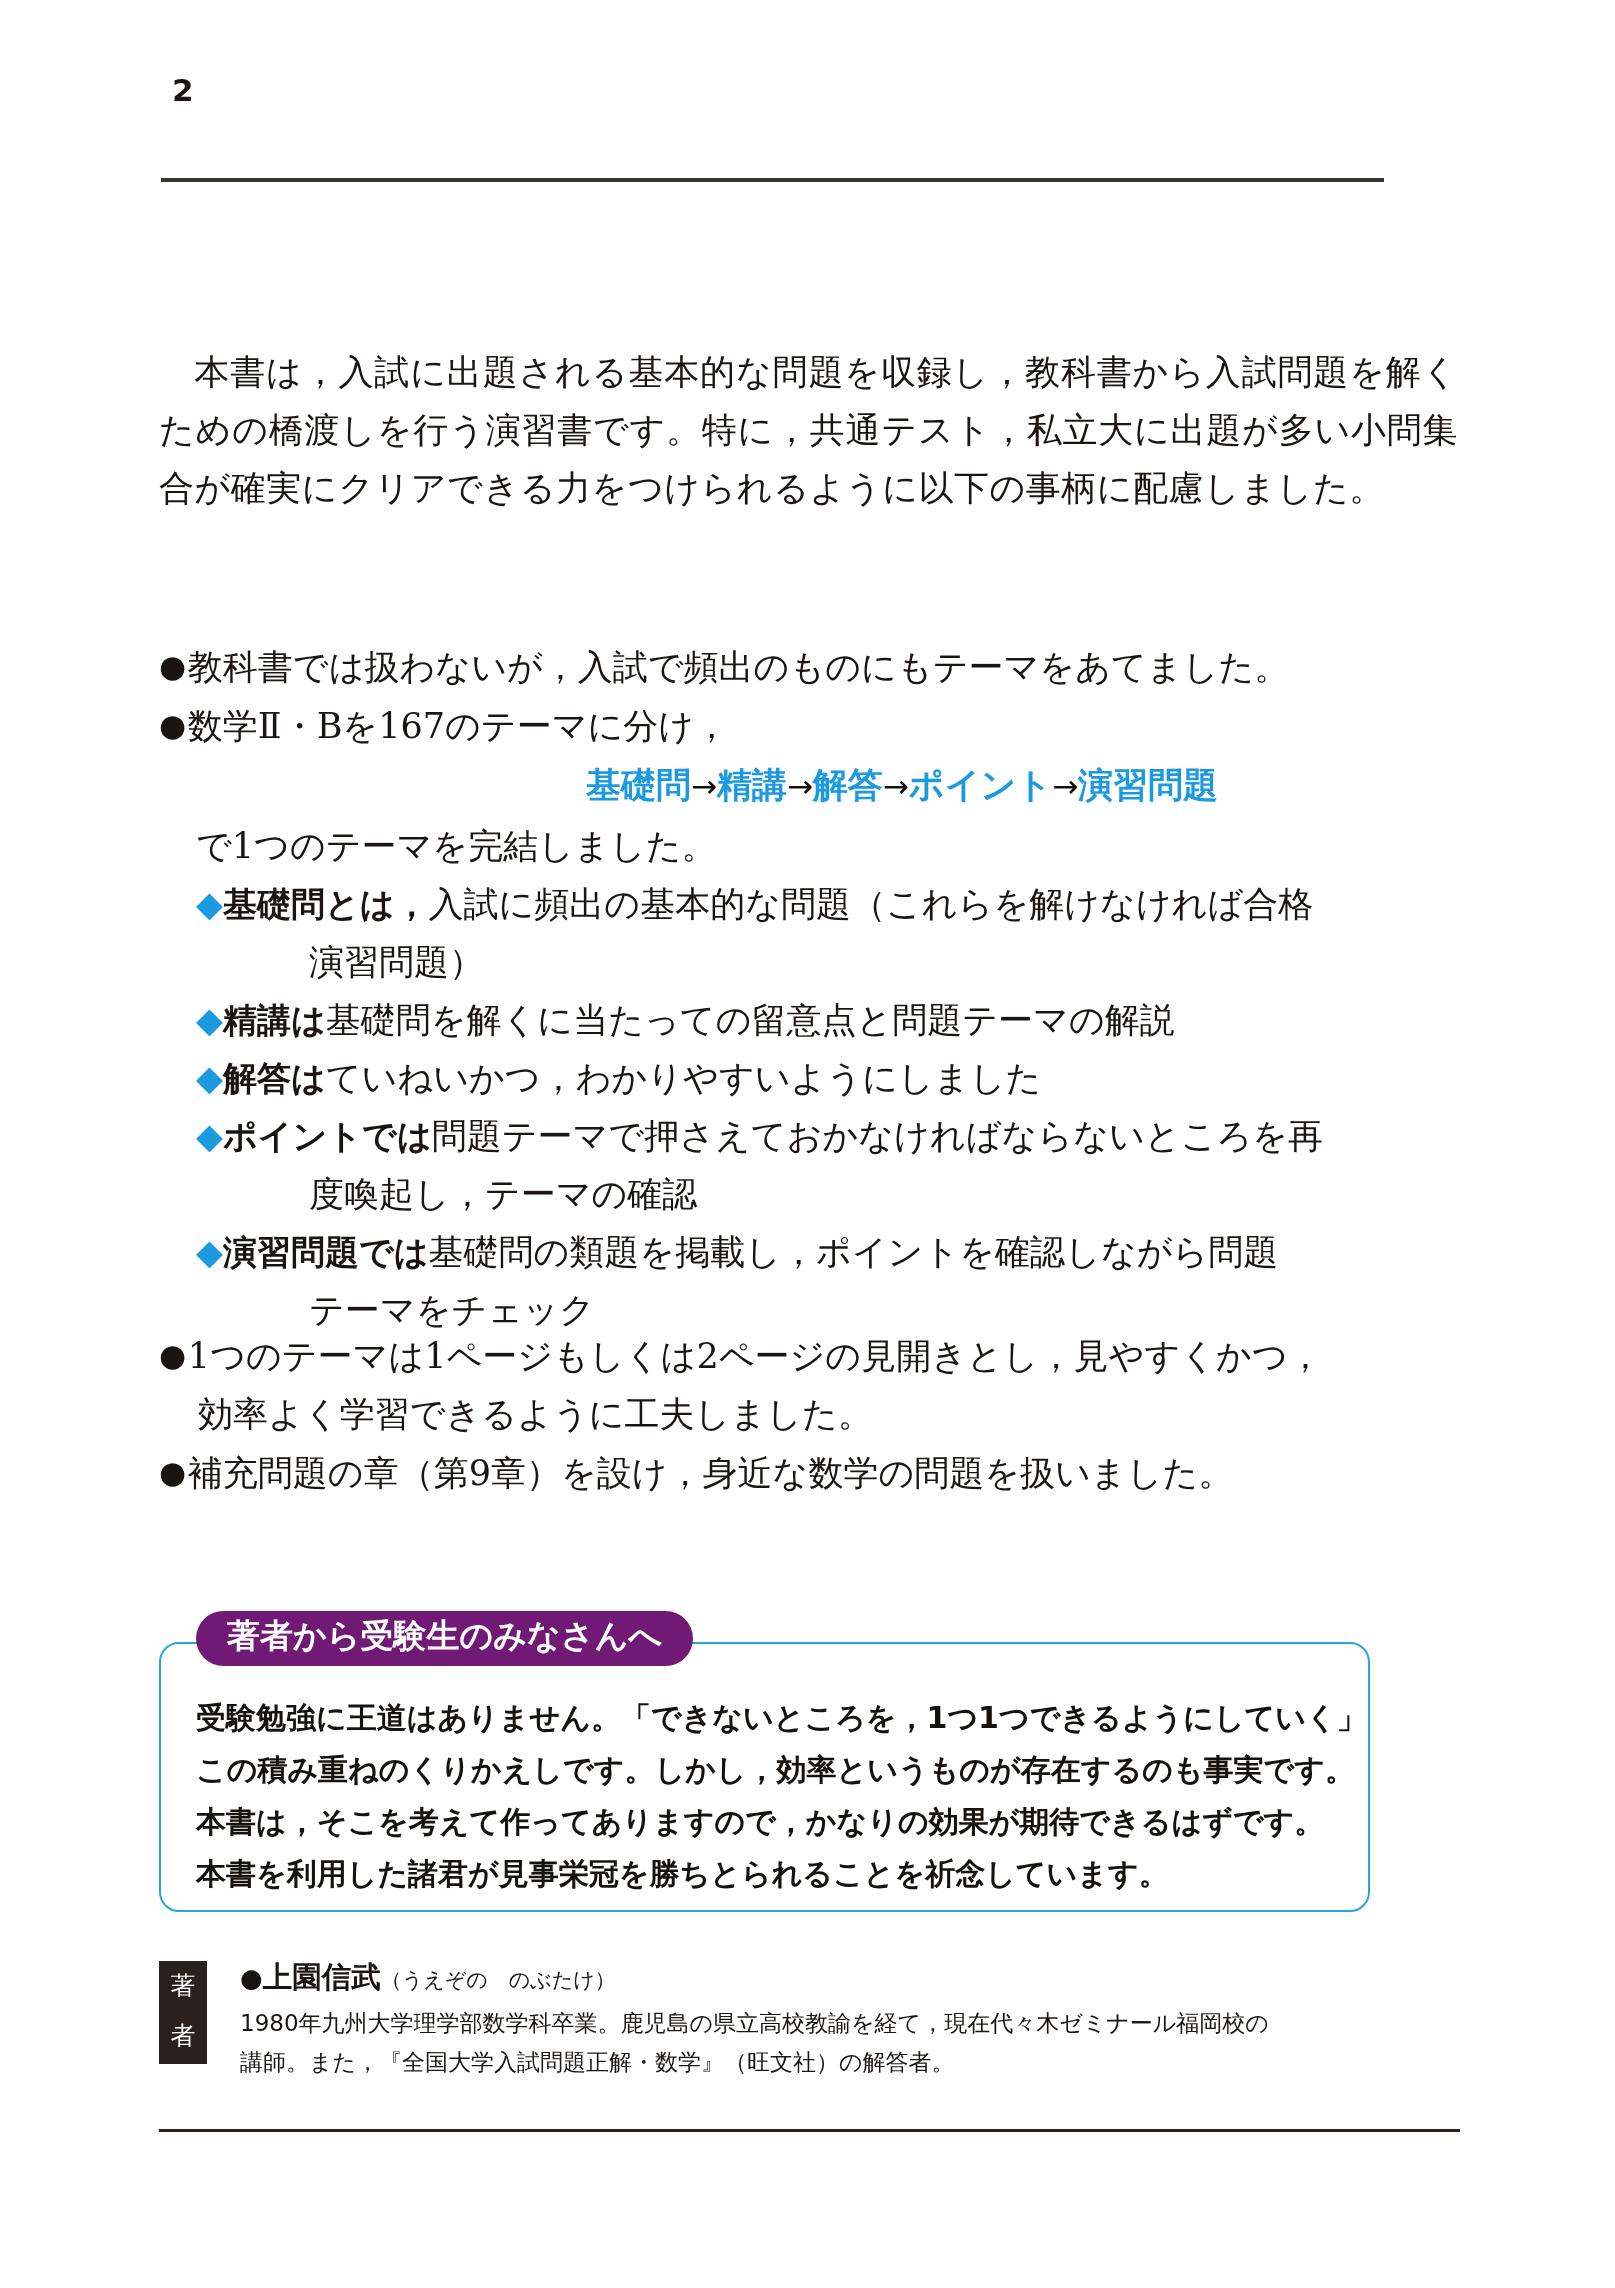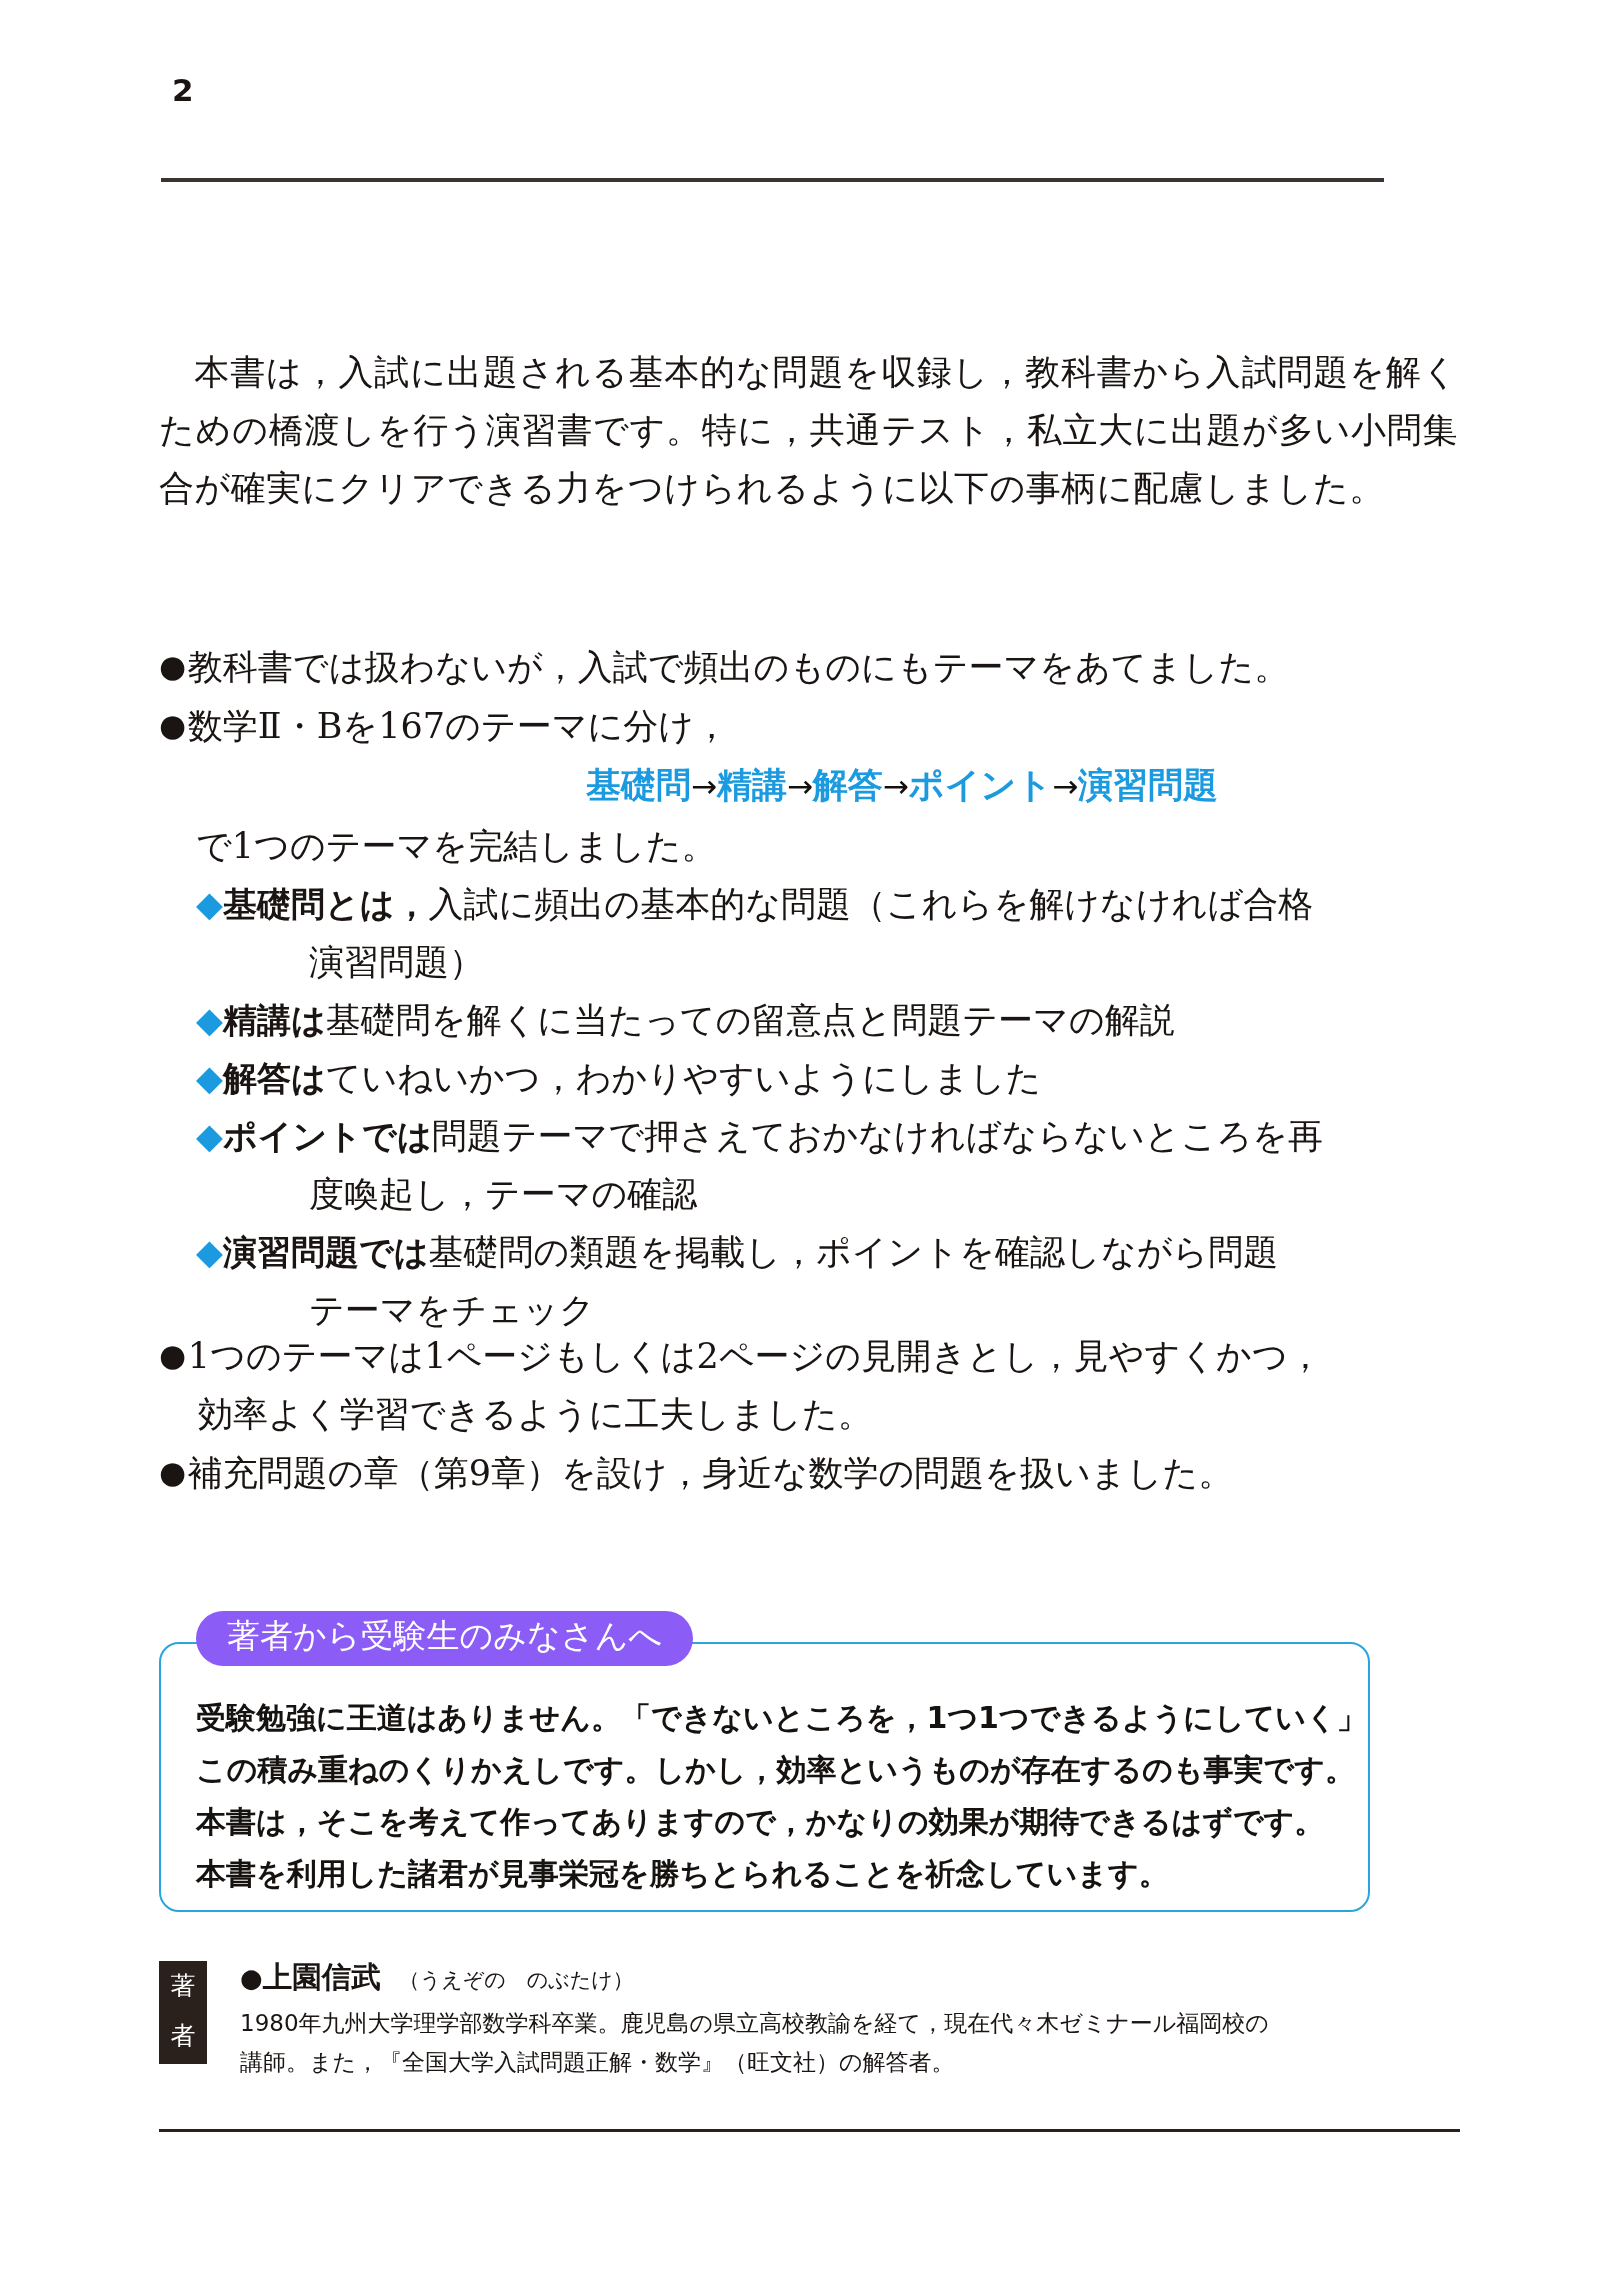--- a/index.html
+++ b/index.html
@@ -161,26 +161,26 @@
     width: 1211px;
     height: 270px;
     border: 2.8px solid #2aa4dd;
     border-radius: 20px;
     box-sizing: border-box;
   }
   .msgtab {
     position: absolute;
     left: 196px;
     top: 1611px;
-    background: #8b5cf6;
+    background: #701a75;
     color: #ffffff;
     border-radius: 37px;
     padding: 8.3px 31px 12px 31px;
     font-family: "DejaVu Sans", "Liberation Sans", sans-serif;
-    font-weight: 400;
+    font-weight: 700;
     font-size: 33px;
     line-height: 1.05;
     white-space: nowrap;
     z-index: 3;
   }
   .msgbody {
     position: absolute;
     left: 196px;
     top: 1692px;
     width: 1163px;
@@ -222,21 +222,20 @@
   }
   .authname {
     font-size: 29.5px;
     font-weight: 700;
     line-height: 42px;
     white-space: nowrap;
   }
   .authname .kana {
     font-weight: 400;
     font-size: 21px;
-    margin-left: 18px;
   }
   .authname .dot { font-size: 26px; }
   .authbio {
     font-size: 23px;
     line-height: 39px;
     margin-top: 3.7px;
     white-space: nowrap;
   }
 
   .bottom-rule {

